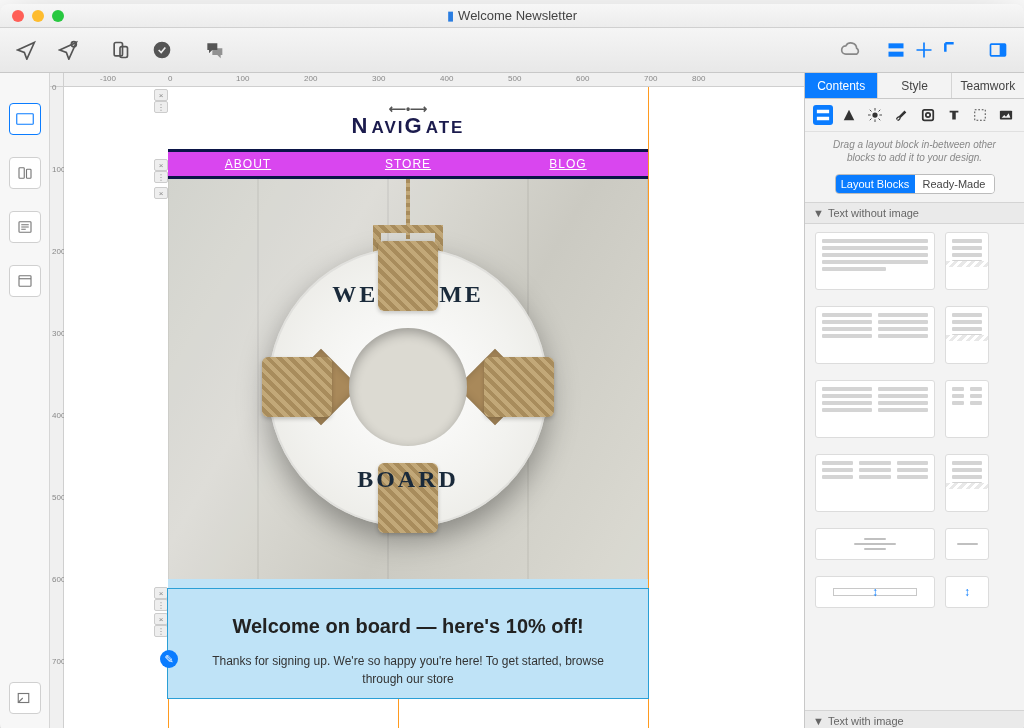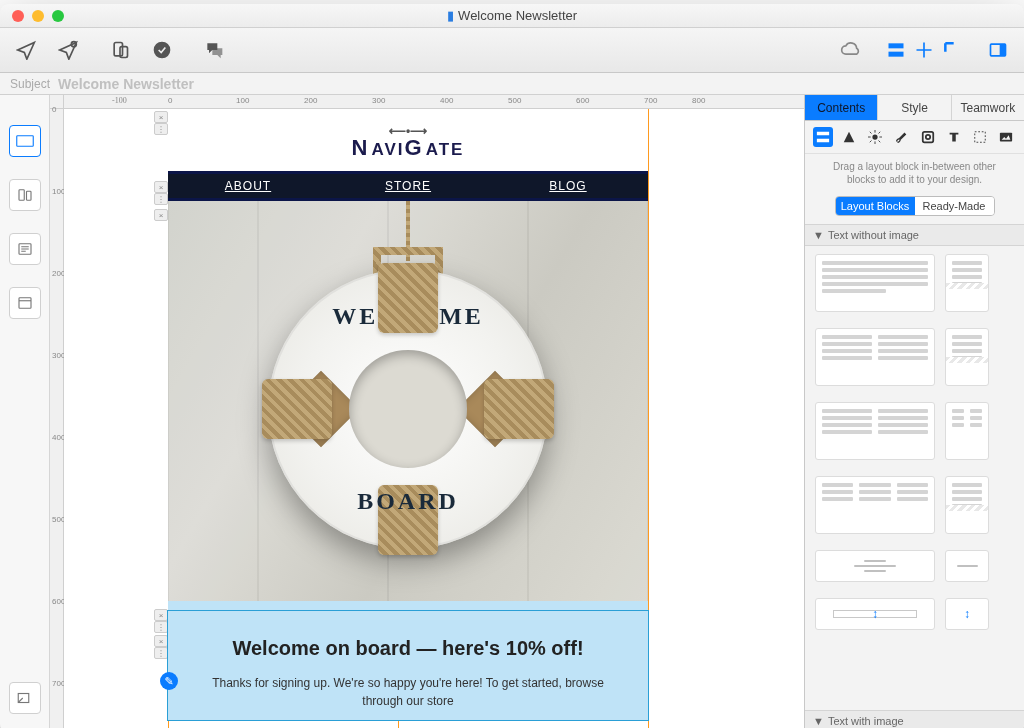--- a/index.html
+++ b/index.html
@@ -30,21 +30,21 @@
 .ruler-h { position:absolute; top:0; left:14px; right:0; height:14px; background:#f0f0f0; border-bottom:1px solid #cfcfcf; font-size:8px; color:#888; }
 .ruler-h .tick { position:absolute; top:1px; }
 .ruler-v { position:absolute; top:14px; left:0; bottom:0; width:14px; background:#f0f0f0; border-right:1px solid #cfcfcf; font-size:8px; color:#888; }
 .ruler-v .tick { position:absolute; left:2px; transform: translateY(-50%); }
 .ruler-corner { position:absolute; top:0; left:0; width:14px; height:14px; background:#f0f0f0; border-right:1px solid #cfcfcf; border-bottom:1px solid #cfcfcf; }
 .scroll { position:absolute; top:14px; left:14px; right:0; bottom:0; overflow:hidden; background:#fff; }
 .email { position:absolute; top:0; left:104px; width:480px; background:#fff; }
 .email .logo { text-align:center; padding: 18px 0 10px; font-family: Georgia, 'Times New Roman', serif; color:#1b1b4d; letter-spacing: 4px; font-size: 22px; font-weight:600; }
 .email .logo .small { display:block; font-size:10px; letter-spacing:2px; color:#666; margin-top:2px; }
 .email .logo .arrow { display:block; font-size:12px; letter-spacing:0; color:#555; line-height:8px; }
-.navbar { background:#0f172a; border-top:3px solid #0b1548; border-bottom:3px solid #0b1548; display:flex; }
+.navbar { background:#d946ef; border-top:3px solid #0b1548; border-bottom:3px solid #0b1548; display:flex; }
 .navbar a { flex:1; text-align:center; color:#fff; text-decoration:underline; font-size:12px; padding:5px 0; letter-spacing:1px; }
 .hero { width:480px; height:400px; position:relative; background: linear-gradient(120deg,#d9dad4 0%,#e6e5df 30%,#d2d1c9 60%,#e3e2da 100%); overflow:hidden; }
 .plank { position:absolute; top:0; bottom:0; background: rgba(0,0,0,0.03); border-left:1px solid rgba(0,0,0,0.05); border-right:1px solid rgba(0,0,0,0.05); }
 .ring { position:absolute; left:50%; top:52%; transform:translate(-50%,-50%); width:280px; height:280px; }
 .ring .outer { position:absolute; inset:0; border-radius:50%; background: radial-gradient(circle,#fff 0%,#f2f2ef 55%, #e5e4de 100%); box-shadow: 0 12px 30px rgba(0,0,0,0.35), inset 0 0 0 2px rgba(0,0,0,0.05); }
 .ring .hole { position:absolute; left:50%; top:50%; width:118px; height:118px; transform:translate(-50%,-50%); border-radius:50%; background:#dcdad2; box-shadow: inset 0 4px 12px rgba(0,0,0,0.3); }
 .ropewrap { position:absolute; background: repeating-linear-gradient(45deg,#c2a878 0 4px,#a88c5c 4px 8px); border-radius:6px; box-shadow:0 2px 4px rgba(0,0,0,0.2); }
 .rw-top { top:-6px; left:50%; transform:translateX(-50%); width:60px; height:70px; }
 .rw-bot { bottom:-6px; left:50%; transform:translateX(-50%); width:60px; height:70px; }
 .rw-l { left:-6px; top:50%; transform:translateY(-50%); width:70px; height:60px; }
@@ -66,27 +66,27 @@
 .guide { position:absolute; background:#ff9a1f; }
 .guide.v { top:0; bottom:0; width:1px; }
 .guide.h { left:104px; width:480px; height:1px; }
 .guide-lbl { position:absolute; background:#ff9a1f; color:#fff; font-size:9px; font-weight:700; padding:1px 4px; border-radius:2px; }
 .block-handle { position:absolute; left:-14px; width:14px; height:12px; background:#eee; border:1px solid #ccc; border-radius:2px; font-size:8px; color:#888; display:flex; align-items:center; justify-content:center; }
 .sel-toggle { position:absolute; left:-8px; bottom:30px; width:18px; height:18px; background:#0a7cff; border-radius:50%; display:flex; align-items:center; justify-content:center; color:#fff; font-size:11px; }
 
 .panel { width:220px; background:#f3f3f3; border-left:1px solid #c8c8c8; display:flex; flex-direction:column; font-size:11px; color:#444; }
 .ptabs { display:flex; height:26px; border-bottom:1px solid #c8c8c8; }
 .ptab { flex:1; display:flex; align-items:center; justify-content:center; font-size:12px; border-right:1px solid #d4d4d4; background:#f3f3f3; }
-.ptab.active { background:#0a7cff; color:#0f172a; }
+.ptab.active { background:#0a7cff; color:#ffffff; }
 .ptab:last-child { border-right:none; }
 .icnrow { display:flex; gap: 6px; padding: 6px 8px; align-items:center; justify-content:space-between; border-bottom:1px solid #e0e0e0; }
 .icnrow .ib { width:22px; height:20px; border-radius:3px; display:flex; align-items:center; justify-content:center; color:#333; }
 .icnrow .ib.on { background:#0a7cff; color:#fff; }
 .icnrow .ib svg { width:14px; height:14px; }
-.hint { font-size:10px; color:#888; text-align:center; padding: 6px 14px; line-height:1.3; }
+.hint { font-size:10px; color:#888; text-align:center; padding: 6px 14px; line-height:1.3;font-style:italic; }
 .seg { display:flex; margin: 4px auto 8px; width: 160px; border:1px solid #bcbcbc; border-radius:4px; overflow:hidden; font-size:11px; }
 .seg div { flex:1; text-align:center; padding:3px 0; background:#fff; }
 .seg div.on { background:#0a7cff; color:#fff; }
 .section-hdr { background:#eaeaea; border-top:1px solid #d4d4d4; border-bottom:1px solid #d4d4d4; padding:4px 8px; font-size:11px; color:#666; display:flex; align-items:center; gap:4px; }
 .section-body { flex:1; overflow:auto; padding: 8px 10px; }
 .thumb-row { display:flex; gap:10px; margin-bottom: 16px; align-items:flex-start; }
 .thumb { background:#fff; border:1px solid #dcdcdc; border-radius:3px; display:flex; flex-direction:column; padding:6px; gap:3px; }
 .thumb.big { width:120px; height:58px; }
 .thumb.sm { width:44px; height:58px; }
 .tline { height:4px; background:#d4d4d4; border-radius:1px; }
@@ -173,24 +173,20 @@
       </div>
     <div style="width:18px"></div>
     <div class="tool right">
         <svg viewBox="0 0 24 24" fill="currentColor">
           <rect x="3" y="5" width="18" height="14" rx="1" fill="none" stroke="currentColor" stroke-width="2"></rect>
           <rect x="14" y="5" width="7" height="14"></rect>
         </svg>
       </div>
   </div>
 
-  <div class="subjectbar">
-    <span>Subject</span>
-    <span class="val">Welcome Newsletter</span>
-  </div>
 
   <div class="body">
 
     <div class="leftrail">
       <div class="rail-btn active">
           <svg viewBox="0 0 24 16" fill="none" stroke="currentColor" stroke-width="1.5">
             <rect x="1" y="1" width="22" height="14" rx="1"></rect>
           </svg>
         </div>
       <div class="rail-btn">
@@ -215,21 +211,21 @@
           <svg viewBox="0 0 24 16" fill="none" stroke="currentColor" stroke-width="1.5">
             <rect x="3" y="2" width="14" height="12"></rect>
             <path d="M3 14l6-6"></path>
           </svg>
         </div>
     </div>
 
     <div class="canvas-area">
       <div class="ruler-corner"></div>
       <div class="ruler-h">
-          <span class="tick" style="left: 48px; font-family: Liberation Serif, serif;">-100</span>
+          <span class="tick" style="left: 36px;">-100</span>
           <span class="tick" style="left: 104px;">0</span>
           <span class="tick" style="left: 172px;">100</span>
           <span class="tick" style="left: 240px;">200</span>
           <span class="tick" style="left: 308px;">300</span>
           <span class="tick" style="left: 376px;">400</span>
           <span class="tick" style="left: 444px;">500</span>
           <span class="tick" style="left: 512px;">600</span>
           <span class="tick" style="left: 580px;">700</span>
           <span class="tick" style="left: 628px;">800</span>
         </div>

